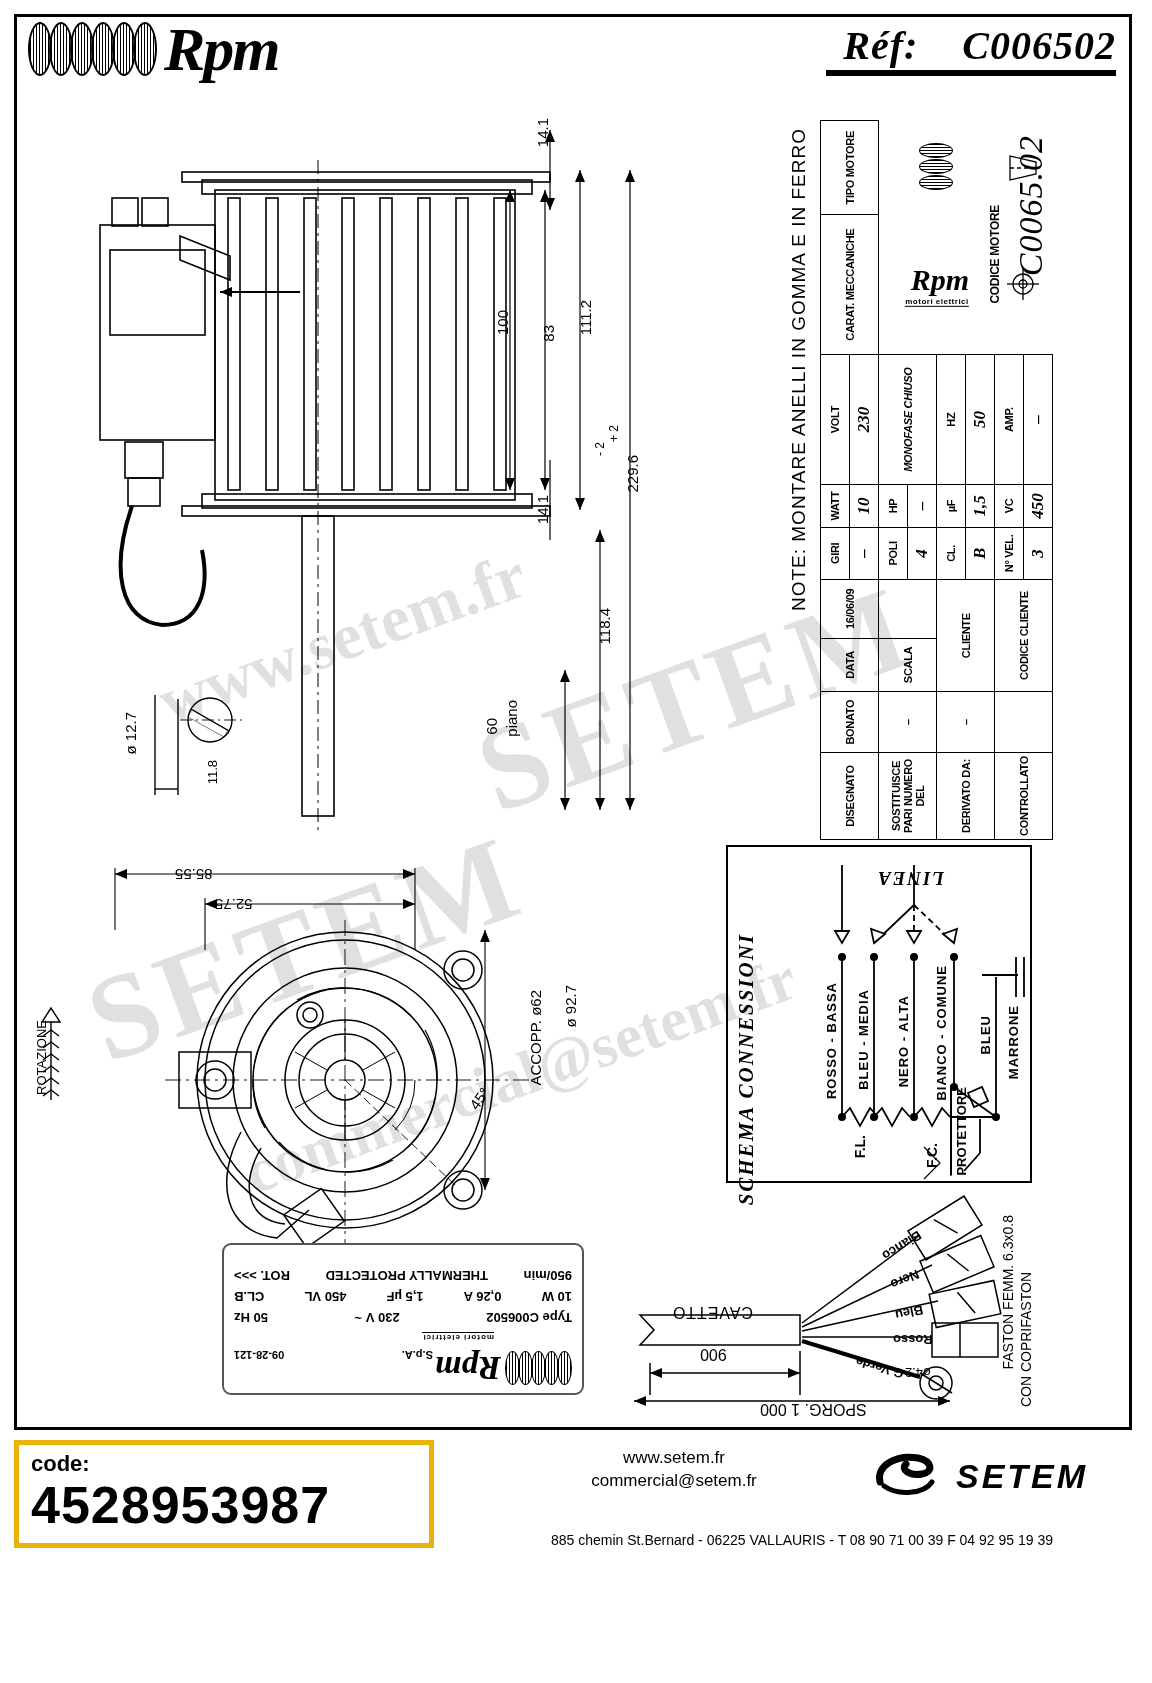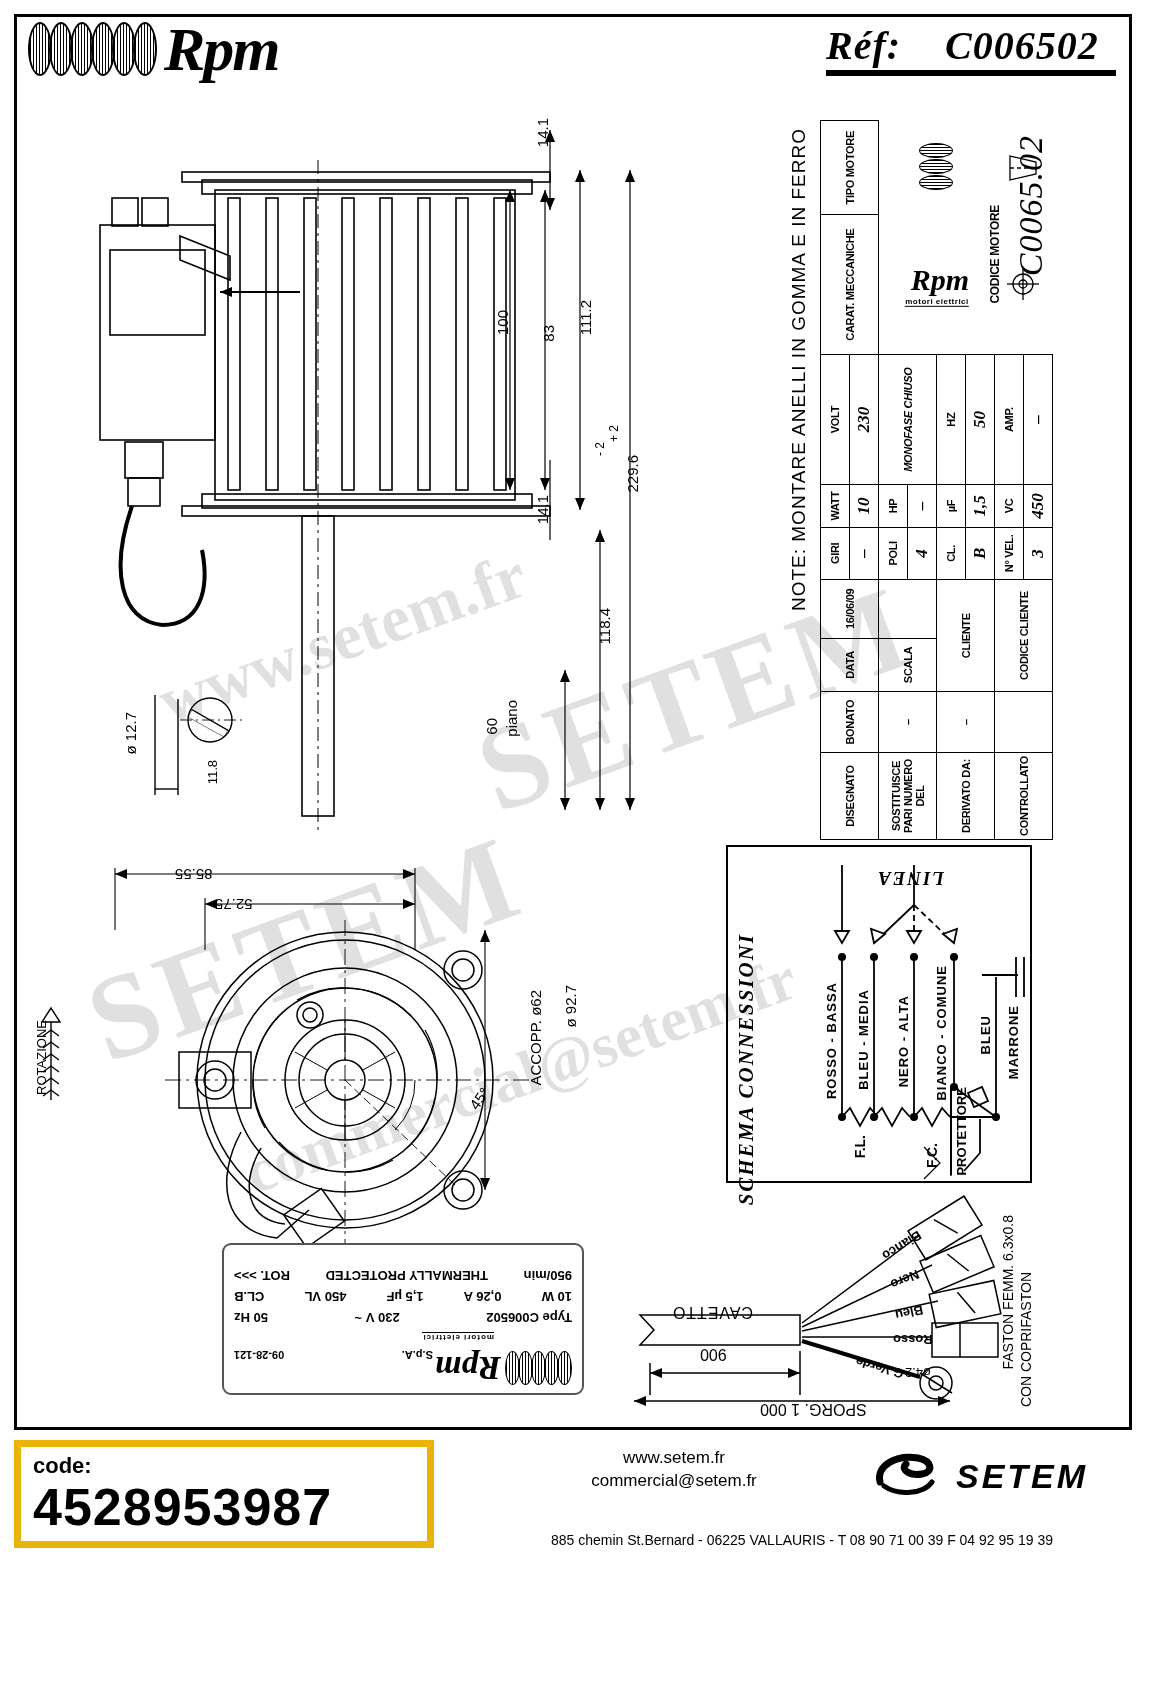--- a/index.html
+++ b/index.html
@@ -7,21 +7,21 @@
   #sheet{position:absolute;left:0;top:0;width:1152px;height:1683px;}
 
   .frame{position:absolute;left:14px;top:14px;width:1118px;height:1416px;border:3px solid #000;box-sizing:border-box;}
 
   
   .logo-wrap{position:absolute;left:28px;top:22px;display:flex;align-items:center;}
   .coilgroup{display:flex;align-items:center;}
   .coil{width:20px;height:50px;border:2px solid #000;border-radius:50%/50%;background:
      repeating-linear-gradient(to right,#000 0 1px,#fff 1px 3px);margin-right:-3px;}
   .rpm-word{font-family:"Liberation Serif",serif;font-style:italic;font-weight:bold;font-size:62px;line-height:52px;margin-left:10px;letter-spacing:-2px;}
-  .ref-box{position:absolute;right:36px;top:22px;}
+  .ref-box{position:absolute;right:36px;top:22px;text-align:right;}
   .ref-box .txt{font-family:"Liberation Serif",serif;font-style:italic;font-weight:bold;font-size:40px;letter-spacing:1px;}
   .ref-underline{height:6px;background:#000;margin-top:1px;width:290px;margin-left:auto;}
 
   
   .v{writing-mode:vertical-rl;transform:rotate(180deg);white-space:nowrap;}
   .rot180{transform:rotate(180deg);white-space:nowrap;}
 
   
   #spec-rot{position:absolute;left:820px;top:120px;width:230px;height:720px;}
   .spec-inner{position:absolute;transform-origin:top left;transform:rotate(-90deg) translate(-720px,0);
@@ -44,21 +44,21 @@
   #nameplate{position:absolute;left:222px;top:1243px;width:362px;height:152px;border:2px solid #555;border-radius:9px;box-sizing:border-box;background:#fff;}
   #nameplate .inner{transform:rotate(180deg);width:100%;height:100%;padding:6px 10px;box-sizing:border-box;}
   .np-row{display:flex;justify-content:space-between;align-items:center;font-size:13px;font-weight:bold;}
   .np-logo{display:flex;align-items:center;justify-content:flex-start;}
   .np-coil{width:13px;height:32px;border:1.6px solid #000;border-radius:50%/50%;background:repeating-linear-gradient(to right,#000 0 1px,#fff 1px 3px);margin-right:-2px;}
   .np-word{font-family:"Liberation Serif",serif;font-style:italic;font-weight:bold;font-size:34px;margin-left:6px;}
   .np-sub{font-size:8px;font-weight:bold;letter-spacing:.5px;border-bottom:1px solid #000;}
 
   
   #footer{position:absolute;left:14px;top:1440px;width:1118px;height:228px;}
-  .code-box{position:absolute;left:0;top:0;width:420px;height:108px;border:7px solid #eab308;box-sizing:border-box;padding:6px 12px;}
+  .code-box{position:absolute;left:0;top:0;width:420px;height:108px;border:5px solid #eab308;box-sizing:border-box;padding:6px 12px;}
   .code-lbl{font-size:22px;font-weight:bold;}
   .code-num{font-size:52px;font-weight:bold;letter-spacing:1px;line-height:56px;}
   .setem-info{position:absolute;left:430px;top:6px;width:460px;text-align:center;font-size:17px;line-height:23px;}
   .setem-addr{position:absolute;left:444px;top:92px;width:688px;text-align:center;font-size:14px;}
   .setem-logo{position:absolute;right:10px;top:6px;width:250px;height:56px;}
 
   .dim{font-size:15px;font-family:"Liberation Sans",sans-serif;}
   svg{overflow:visible;}
   .wm{position:absolute;pointer-events:none;color:rgba(0,0,0,.12);font-family:"Liberation Serif",serif;font-weight:bold;white-space:nowrap;}
 </style>

